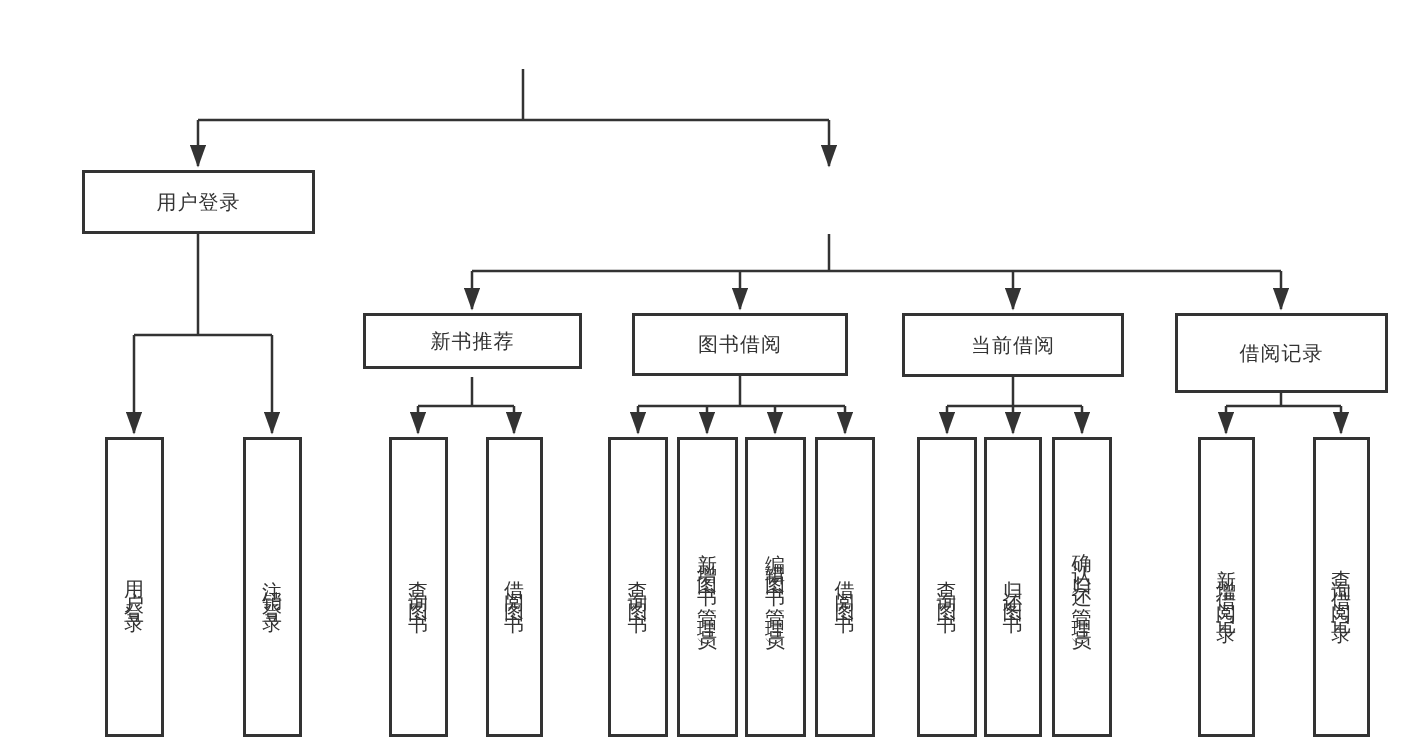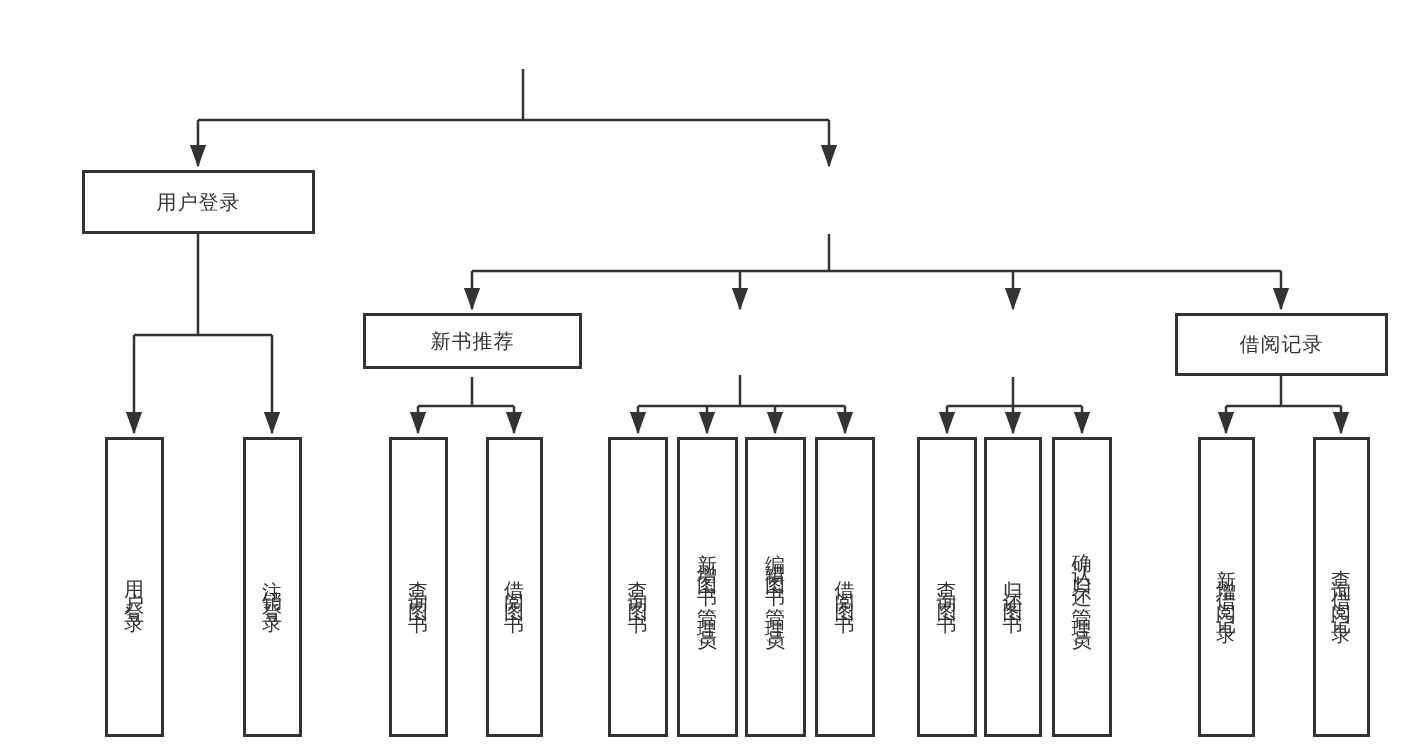--- a/index.html
+++ b/index.html
@@ -71,21 +71,21 @@
 
   
   .n-root        { left: 24px;  top: 13px;  width: 999px; height: 57px; }
   
   .n-user-login  { left: 82px;  top: 170px; width: 233px; height: 64px; }
   .n-book-mgmt   { left: 712px; top: 170px; width: 235px; height: 64px; }
   
   .n-new-rec     { left: 363px;  top: 313px; width: 219px; height: 56px; }
   .n-book-borrow { left: 632px;  top: 313px; width: 216px; height: 63px; }
   .n-current     { left: 902px;  top: 313px; width: 222px; height: 64px; }
-  .n-records     { left: 1175px; top: 313px; width: 213px; height: 63px; }
+  .n-records     { left: 1175px; top: 313px; width: 213px; height: 80px; }
   
   .lf-1a { left: 105px;  width: 59px; }
   .lf-1b { left: 243px;  width: 59px; }
   .lf-2a { left: 389px;  width: 59px; }
   .lf-2b { left: 486px;  width: 57px; }
   .lf-3a { left: 608px;  width: 60px; }
   .lf-3b { left: 677px;  width: 61px; }
   .lf-3c { left: 745px;  width: 61px; }
   .lf-3d { left: 815px;  width: 60px; }
   .lf-4a { left: 917px;  width: 60px; }
@@ -150,20 +150,26 @@
   </svg>
 
 
   <div class="box n-user-login">
     <span>用户登录</span>
   </div>
 
   <div class="box n-new-rec">
     <span>新书推荐</span>
   </div>
+  <div class="box n-book-borrow">
+    <span>图书借阅</span>
+  </div>
+  <div class="box n-current">
+    <span>当前借阅</span>
+  </div>
   <div class="box n-records">
     <span>借阅记录</span>
   </div>
 
   <div class="leaf lf-1a">
     <span class="vtext">用户登录</span>
   </div>
   <div class="leaf lf-1b">
     <span class="vtext">注销登录</span>
   </div>

